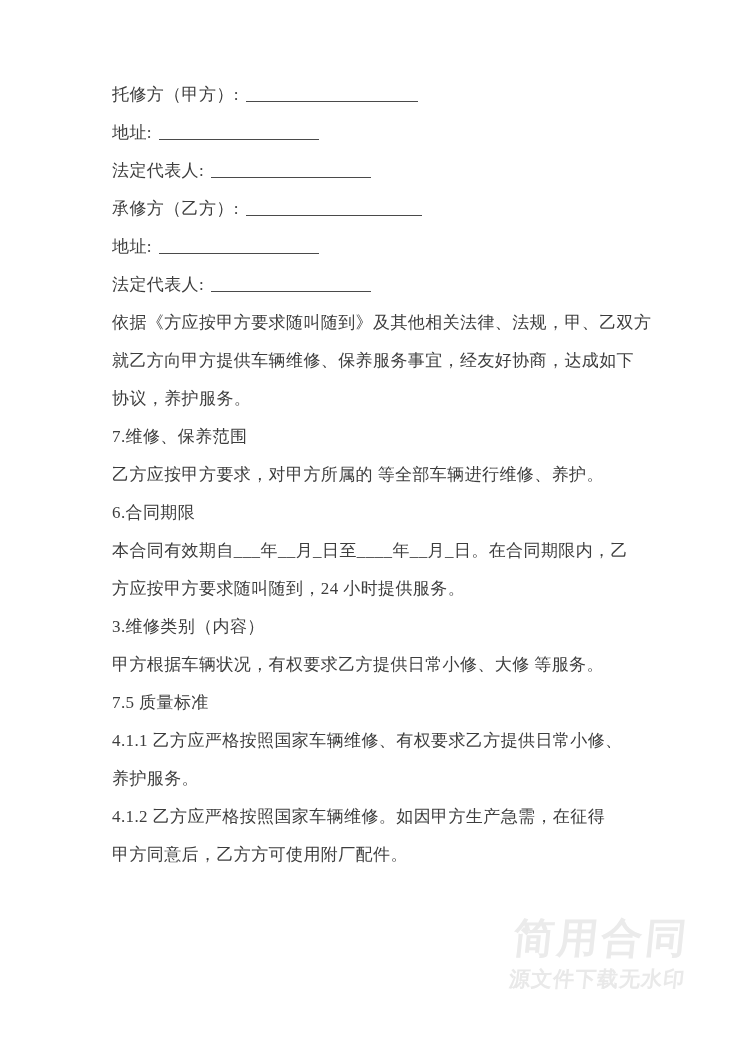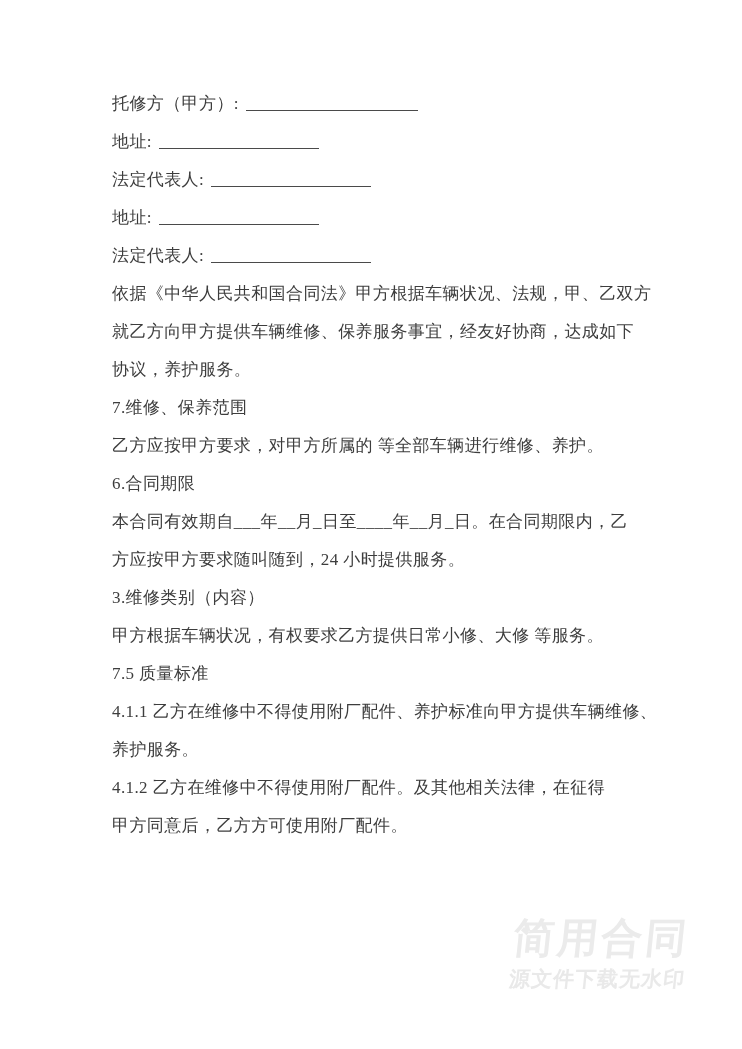--- a/index.html
+++ b/index.html
@@ -12,21 +12,21 @@
     width: 742px;
     height: 1049px;
     background: #ffffff;
     overflow: hidden;
     font-family: "Liberation Serif", "DejaVu Serif", serif;
     color: #3d3d3d;
   }
   .content {
     position: absolute;
     left: 112px;
-    top: 85px;
+    top: 76px;
     width: 524px;
   }
   .line {
     font-size: 17px;
     line-height: 38px;
     height: 38px;
     letter-spacing: 0.4px;
     white-space: nowrap;
   }
   .flabel {
@@ -76,44 +76,47 @@
     <div class="line">
       <span class="flabel">托修方（甲方）:</span><span class="blank blank-a"></span>
     </div>
     <div class="line">
       <span class="flabel">地址:</span><span class="blank blank-b"></span>
     </div>
     <div class="line">
       <span class="flabel">法定代表人:</span><span class="blank blank-b"></span>
     </div>
     <div class="line">
+      <span class="flabel">承修方（乙方）:</span><span class="blank blank-c"></span>
+    </div>
+    <div class="line">
       <span class="flabel">地址:</span><span class="blank blank-b"></span>
     </div>
     <div class="line">
       <span class="flabel">法定代表人:</span><span class="blank blank-b"></span>
     </div>
 
-    <div class="line">依据《中华人民共和国合同法》甲方根据车辆状况、法规，甲、乙双方</div>
+    <div class="line">依据《方应按甲方要求随叫随到》及其他相关法律、法规，甲、乙双方</div>
     <div class="line">就乙方向甲方提供车辆维修、保养服务事宜，经友好协商，达成如下</div>
     <div class="line">协议，养护服务。</div>
 
     <div class="line">7.维修、保养范围</div>
     <div class="line">乙方应按甲方要求，对甲方所属的 等全部车辆进行维修、养护。</div>
 
     <div class="line">6.合同期限</div>
     <div class="line">本合同有效期自___年__月_日至____年__月_日。在合同期限内，乙</div>
     <div class="line">方应按甲方要求随叫随到，24 小时提供服务。</div>
 
     <div class="line">3.维修类别（内容）</div>
     <div class="line">甲方根据车辆状况，有权要求乙方提供日常小修、大修 等服务。</div>
 
     <div class="line">7.5 质量标准</div>
-    <div class="line">4.1.1 乙方在维修中不得使用附厂配件、养护标准向甲方提供车辆维修、</div>
+    <div class="line">4.1.1 乙方应严格按照国家车辆维修、有权要求乙方提供日常小修、</div>
     <div class="line">养护服务。</div>
-    <div class="line">4.1.2 乙方在维修中不得使用附厂配件。及其他相关法律，在征得</div>
+    <div class="line">4.1.2 乙方应严格按照国家车辆维修。如因甲方生产急需，在征得</div>
     <div class="line">甲方同意后，乙方方可使用附厂配件。</div>
 
   </div>
 
   <div class="watermark">
     <div class="wm-title">简用合同</div>
     <div class="wm-sub">源文件下载无水印</div>
   </div>
 </div>
 

